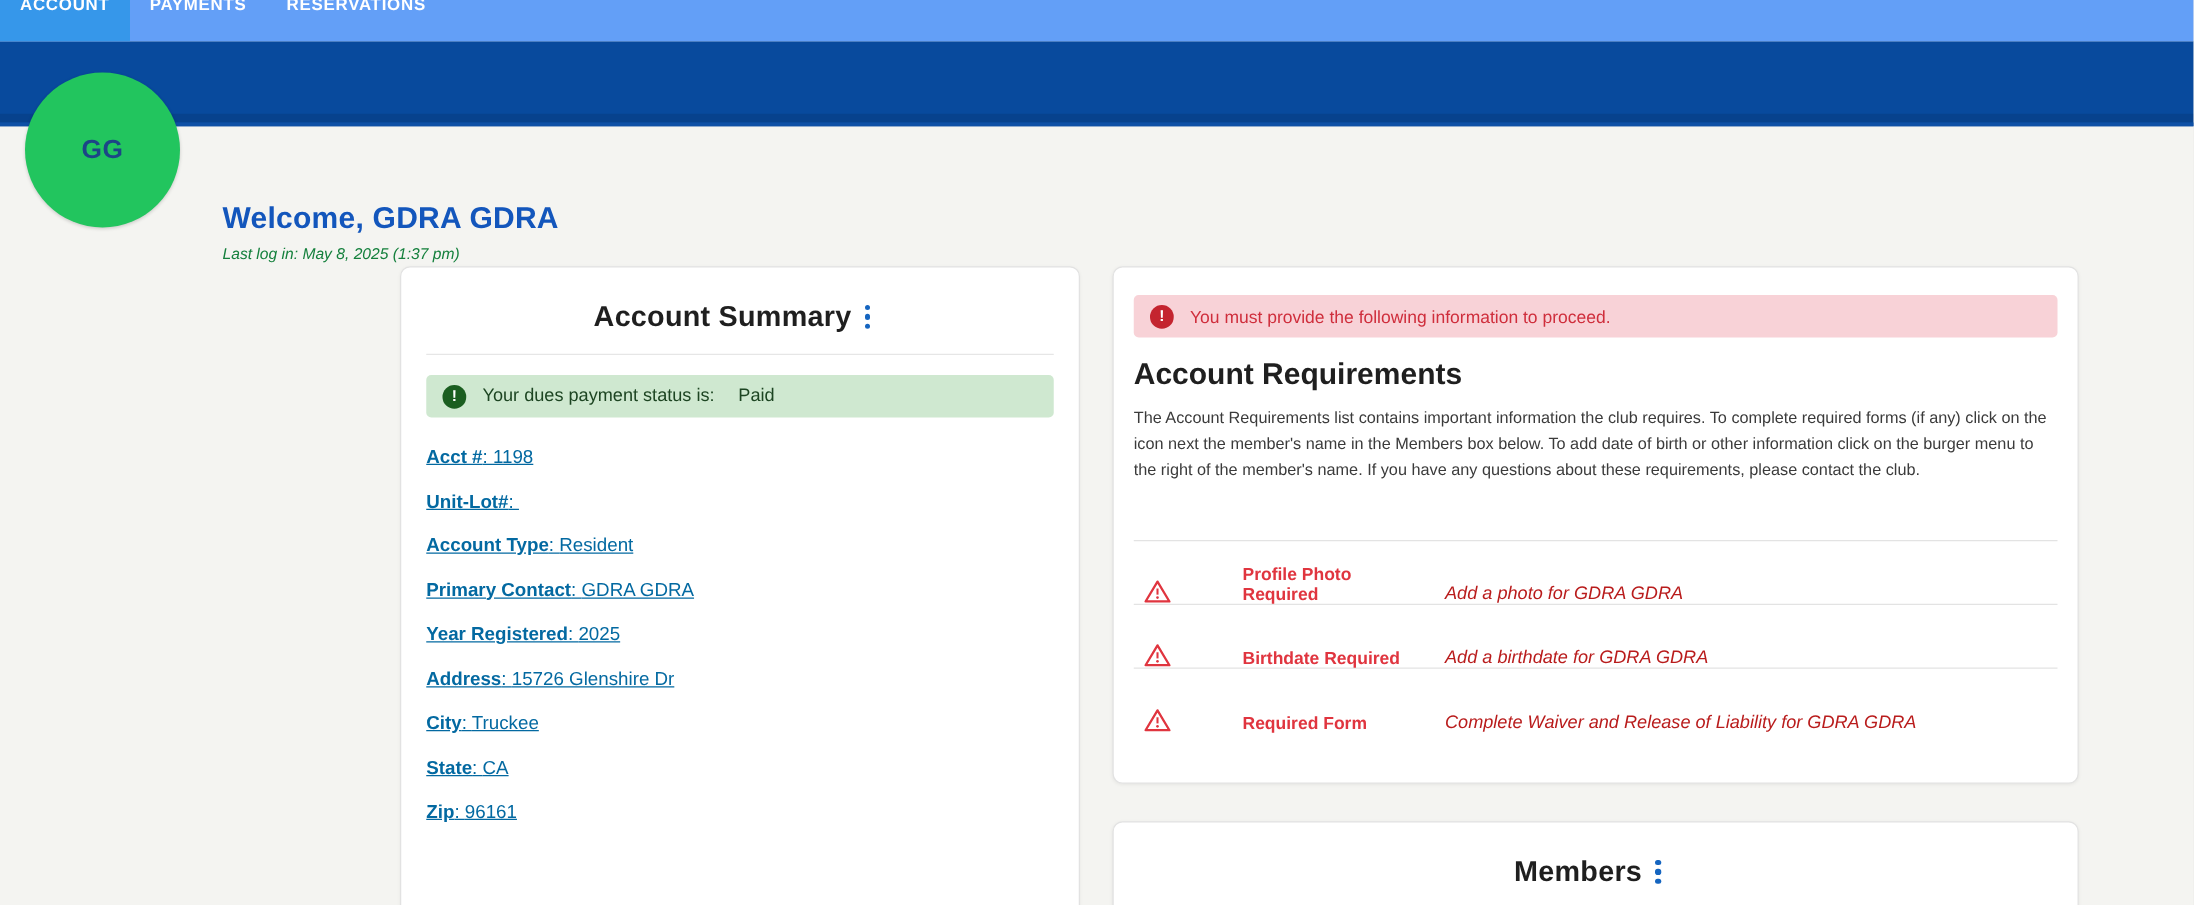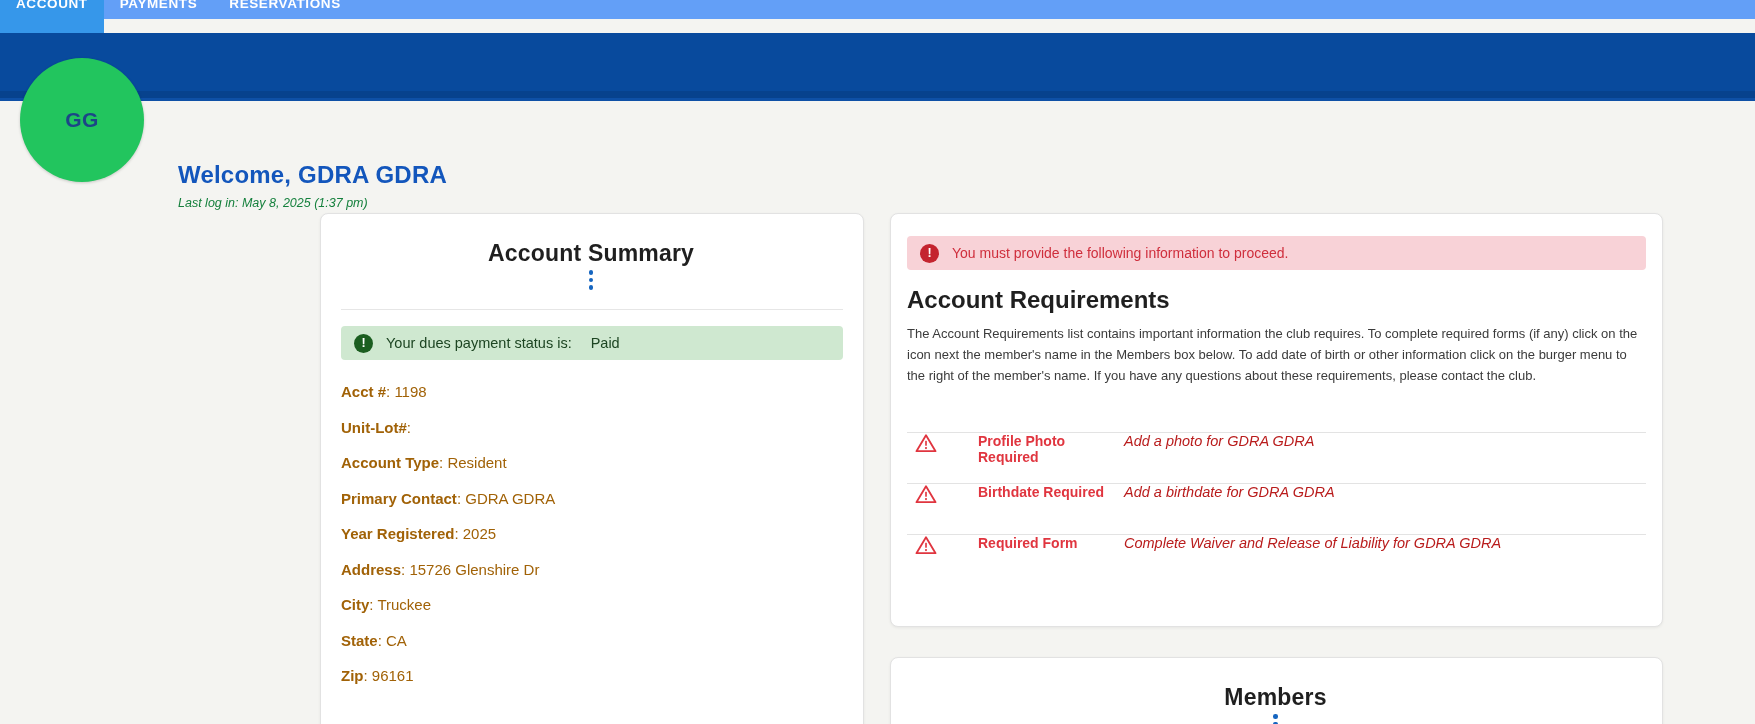--- a/index.html
+++ b/index.html
@@ -5,21 +5,21 @@
   * { box-sizing: border-box; margin: 0; padding: 0; }
   html, body { background: #e9e9e7; }
   body { font-family: "Liberation Sans", sans-serif; }
   .page {
     position: relative; width: 1755px; height: 724px;
     overflow: hidden; background: #f4f4f1;
   }
 
   
   .topnav {
-    position: absolute; left: 0; top: 0; width: 1755px; height: 19px;
+    position: absolute; left: 0; top: 0; width: 1755px; height: 33px;
     background: #639ff7; display: flex; align-items: flex-start; z-index: 4;
   }
   .tab {
     height: 33px; padding: 0 16px; display: flex; align-items: flex-start;
     cursor: pointer;
   }
   .tab.active { background: #3697ea; }
   .tab-label {
     margin-top: -4px; color: #ffffff; font-size: 13.5px; font-weight: bold;
     letter-spacing: 0.6px; line-height: 16px; white-space: nowrap;
@@ -51,21 +51,20 @@
     border: 1px solid #e2e2e2; border-radius: 8px;
     box-shadow: 0 1px 3px rgba(0,0,0,0.06); z-index: 2;
   }
   .card-summary { left: 320px; top: 213px; width: 544px; height: 560px; }
   .card-req     { left: 890px; top: 213px; width: 773px; height: 414px; padding: 22px 16px 0; }
   .card-members { left: 890px; top: 657px; width: 773px; height: 110px; }
 
   .card-head {
     display: flex; justify-content: center; align-items: center;
     padding: 26px 22px 0 20px;
-    flex-direction: column;
   }
   .card-title { font-size: 23px; font-weight: bold; color: #1f1f1f; letter-spacing: 0.2px; }
 
   .kebab {
     width: 26px; height: 26px; display: flex; flex-direction: column;
     align-items: center; justify-content: center; gap: 3px; cursor: pointer;
   }
   .kebab span { width: 4.5px; height: 4.5px; border-radius: 50%; background: #1565c0; }
 
   .divider { border: none; border-top: 1px solid #e6e6e6; margin: 16px 20px 0; }
@@ -80,35 +79,36 @@
   .circle-icon {
     width: 19px; height: 19px; border-radius: 50%; flex: none;
     display: flex; align-items: center; justify-content: center;
     color: #ffffff; font-weight: bold; font-size: 12.5px;
   }
   .circle-icon.green { background: #1b5e20; }
   .circle-icon.red   { background: #c4242f; }
   .status-value { margin-left: 6px; }
 
   
-  .fields { margin: 22px 20px 0; font-size: 15px; color: #a16207; }
+  .fields { margin: 22px 20px 0; font-size: 15px; color: #0369a1; text-decoration: underline; }
   .field { margin-bottom: 16.5px; line-height: 19px; }
   .field b { font-weight: bold; }
   .sep { white-space: pre; }
 
   
   .req-title { margin-top: 16px; font-size: 24px; font-weight: bold; color: #1f1f1f; }
   .req-text {
     margin-top: 9px; font-size: 13px; color: #3b3b3b; line-height: 21px;
     padding-right: 2px;
   }
   .req-table { margin-top: 46px; border-top: 1px solid #e3e3e3; }
   .req-row {
-    display: flex; align-items: flex-start; height: 51px;
+    display: flex; align-items: flex-end; height: 51px;
     border-bottom: 1px solid #e3e3e3;
+    gap: 16px;
   }
   .req-row:last-child { border-bottom: none; }
   .req-icon-cell { width: 38px; display: flex; justify-content: center; flex: none; }
   .req-label {
     width: 146px; margin-left: 33px; flex: none;
     font-weight: bold; font-size: 14px; color: #e0353f;
   }
   .req-note { flex: 1; font-style: italic; font-size: 14.5px; color: #b91c1c; }
 </style>
 </head>

